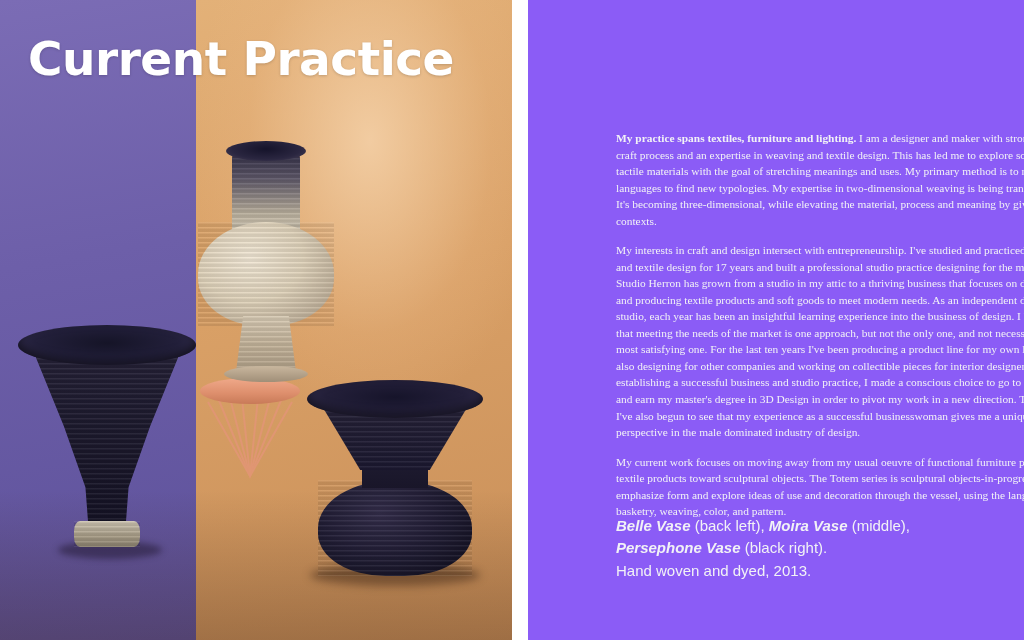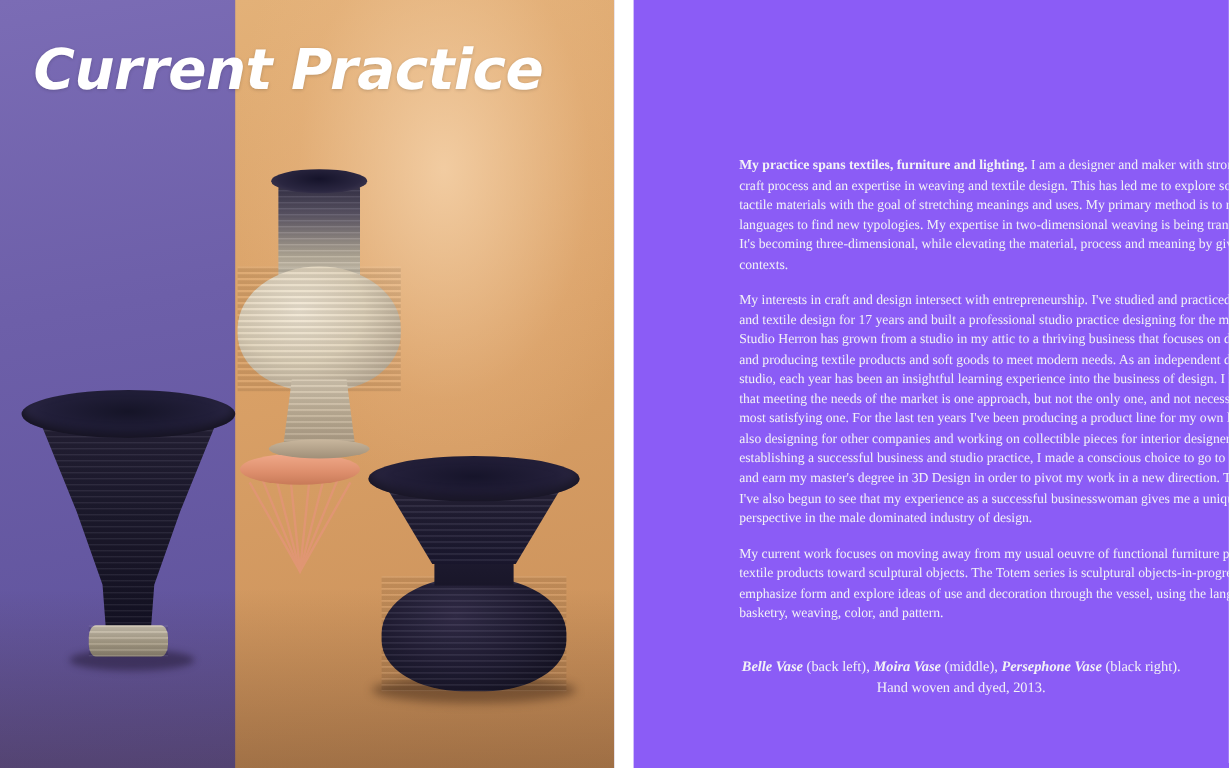--- a/index.html
+++ b/index.html
@@ -51,21 +51,20 @@
     left: 0; bottom: 0;
     width: 512px; height: 150px;
     background: linear-gradient(to top, rgba(60,35,20,0.30), rgba(60,35,20,0));
   }
   .title {
     position: absolute;
     left: 28px;
     top: 34px;
     color: #ffffff;
     font-family: "DejaVu Sans", sans-serif;
-    font-style: italic;
     font-weight: bold;
     font-size: 47px;
     letter-spacing: -0.5px;
     line-height: 1.05;
     z-index: 40;
     text-shadow: 0 1px 3px rgba(0,0,0,0.18);
     text-align: center;
   }
 
   
@@ -234,25 +233,24 @@
     color: #f2f2f6;
   }
   .para b, .lead {
     font-weight: bold;
   }
   .caption {
     position: absolute;
     left: 88px;
     bottom: 58px;
     width: 370px;
-    font-family: Liberation Serif, serif;
-    font-size: 12px;
+    font-family: Liberation Sans, sans-serif;
+    font-size: 15px;
     line-height: 1.5;
     color: #f2f2f6;
-    text-align: center;
   }
   .caption i { font-style: italic; font-weight: bold; }
 </style>
 </head>
 <body>
 
 <div class="page">
 
   <div class="image-panel">
     <div class="bg-purple"></div>

